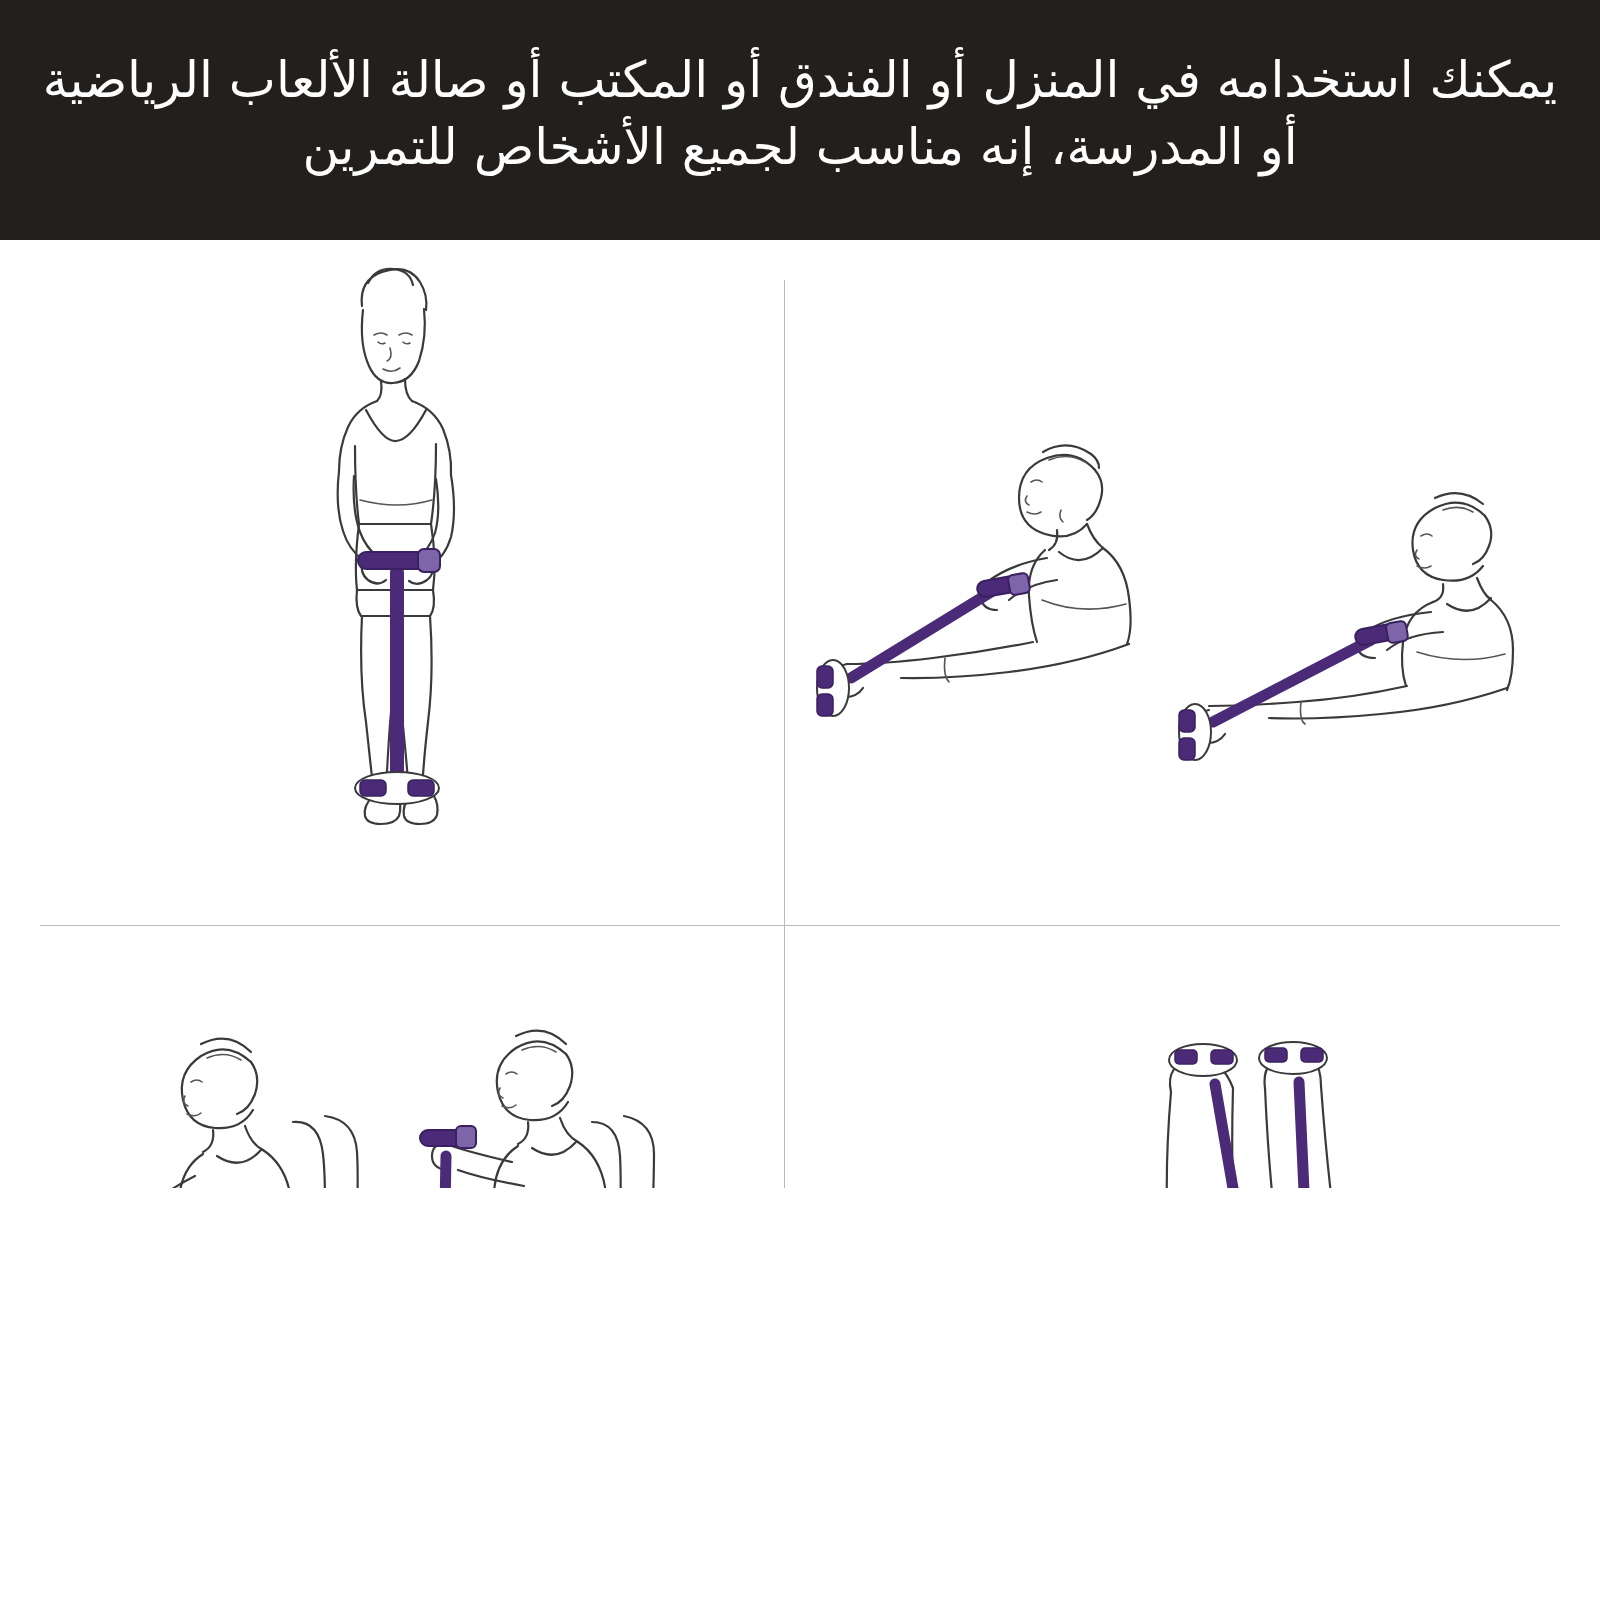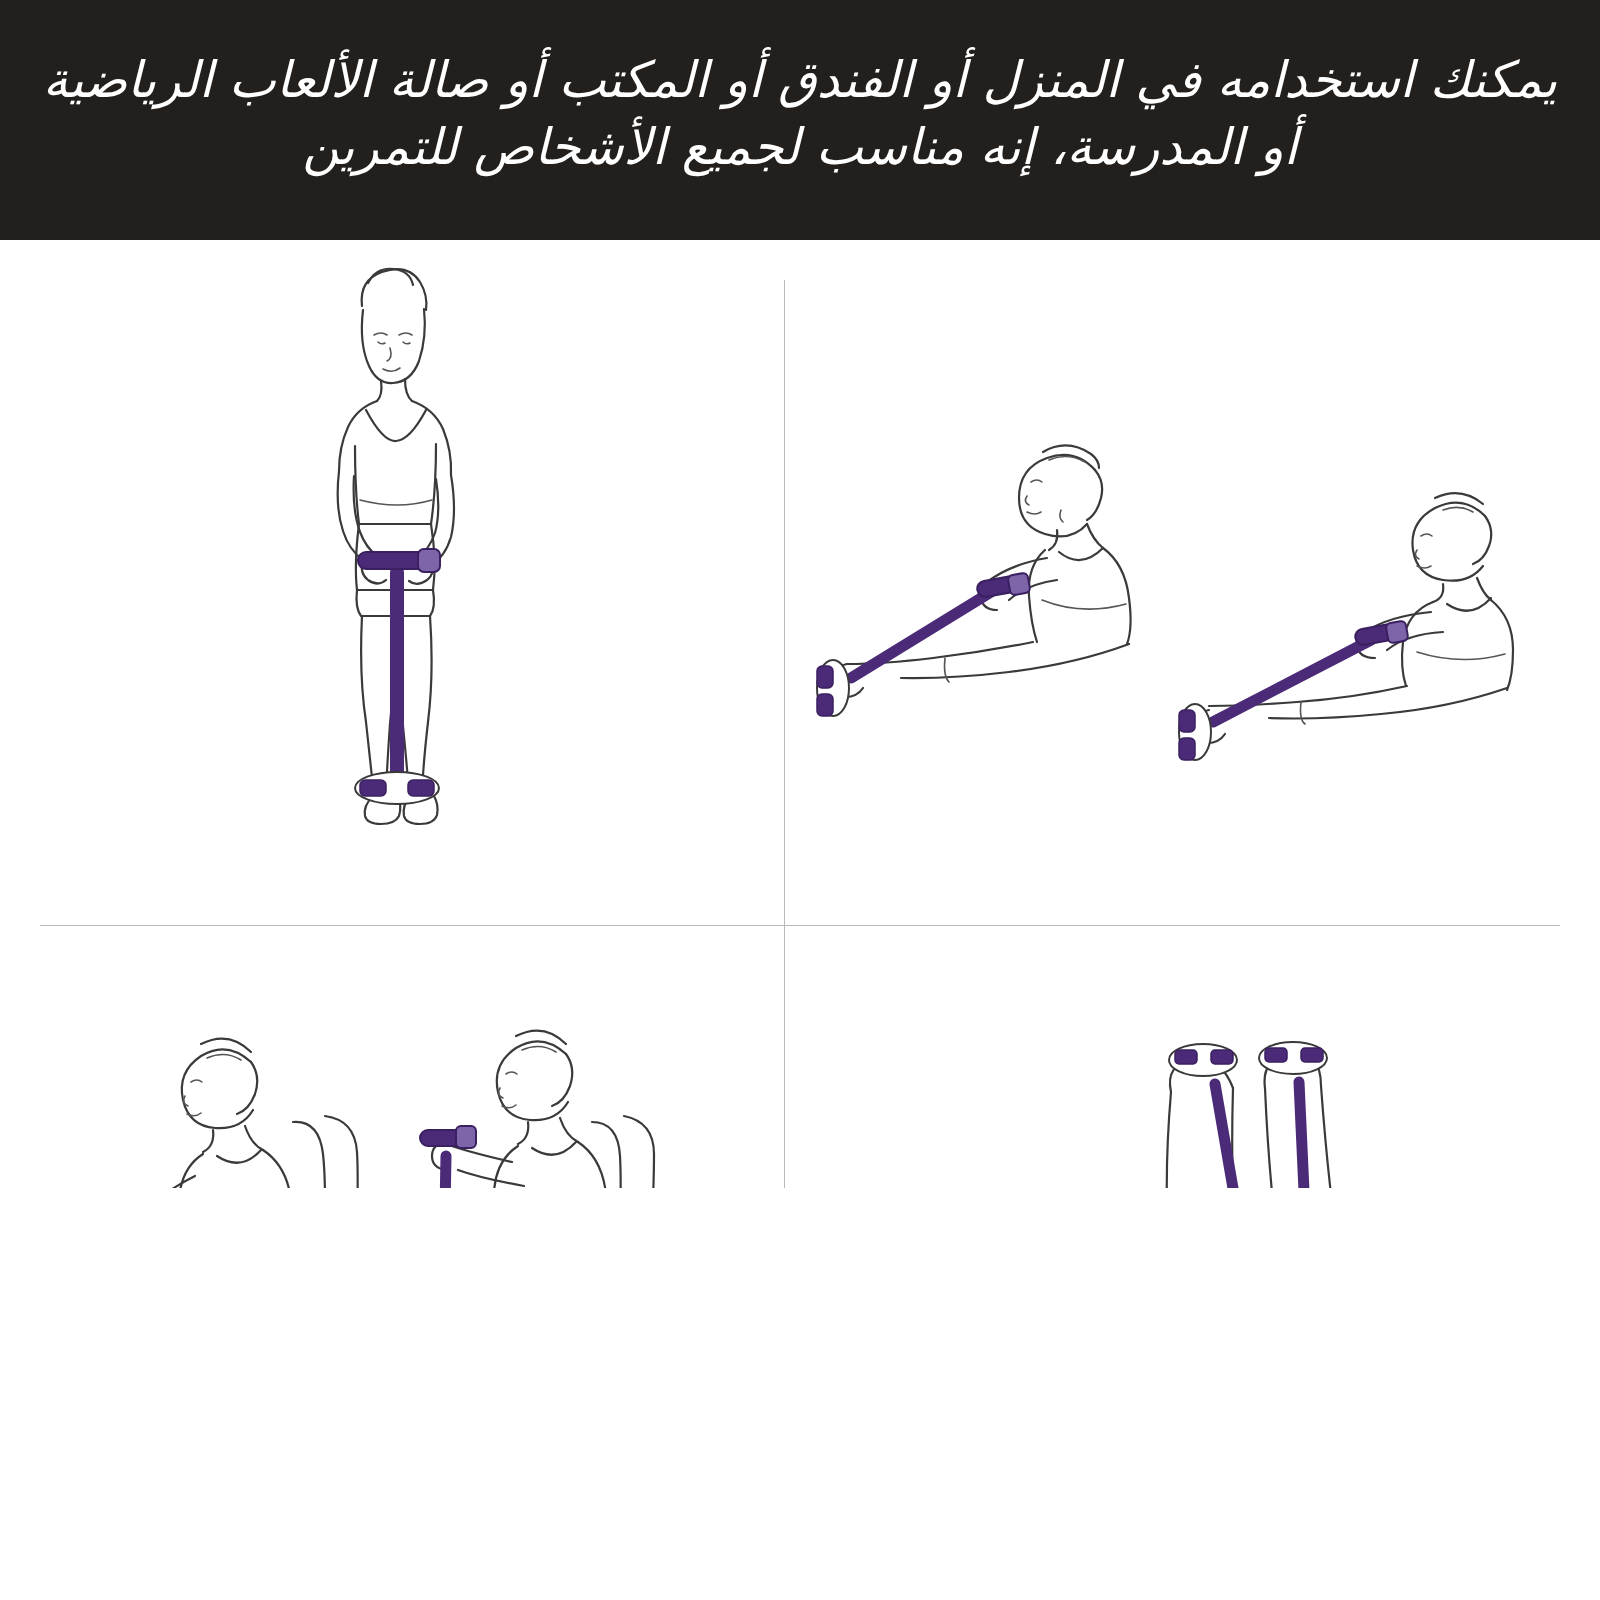--- a/index.html
+++ b/index.html
@@ -7,21 +7,20 @@
     padding: 0;
     background: #ffffff;
   }
   .page {
     position: relative;
     width: 1600px;
     height: 1188px;
     background: #ffffff;
     overflow: hidden;
     font-family: "DejaVu Sans", "Liberation Sans", sans-serif;
-    font-style: italic;
   }
 
   
   .banner {
     position: absolute;
     left: 0;
     top: 0;
     width: 1600px;
     height: 240px;
     background: #231f1c;

